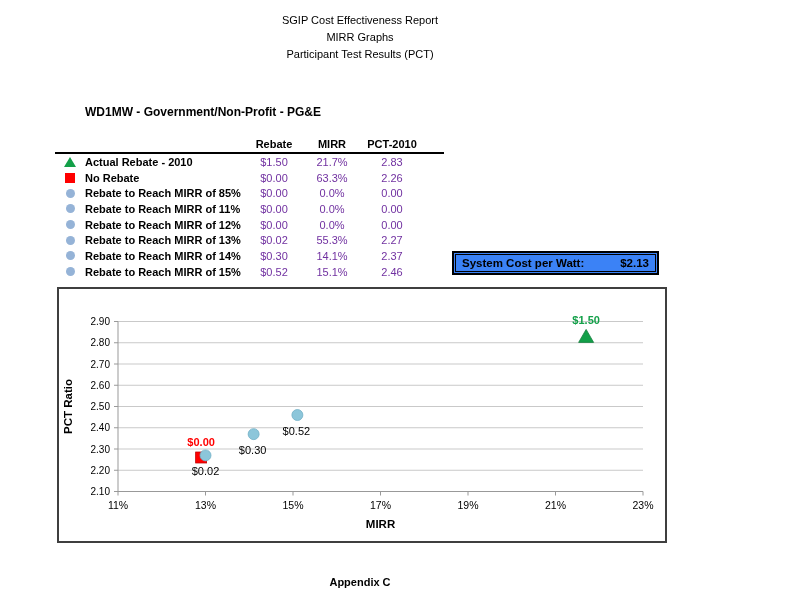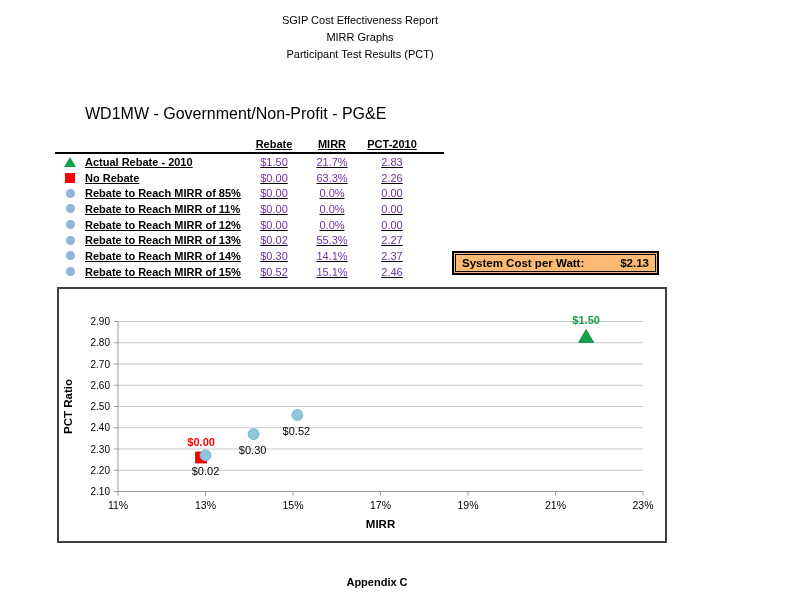--- a/index.html
+++ b/index.html
@@ -4,49 +4,49 @@
 <style>
   html,body{margin:0;padding:0;background:#ffffff;}
   .page{position:relative;width:720px;height:612px;background:#ffffff;
         font-family:"Liberation Sans", sans-serif;color:#000;overflow:hidden;}
 
   
   .titles{position:absolute;top:12px;left:0;width:100%;text-align:center;
           font-size:11px;line-height:17px;}
 
   
-  .subtitle{position:absolute;left:85px;top:105px;font-size:16px;font-weight:normal;}
+  .subtitle{position:absolute;left:85px;top:105px;font-size:12px;font-weight:bold;}
 
   
   .ltable{position:absolute;left:55px;top:130px;width:389px;font-size:11px;}
   .trow{display:grid;grid-template-columns:30px 160px 58px 58px 62px;
-        align-items:center;height:15.7px;text-decoration:underline;}
+        align-items:center;height:15.7px;}
   .thead{height:20px;border-bottom:2px solid #000;font-weight:bold;align-items:end;padding-bottom:2px;}
   .c-num{text-align:center;}
   .c-label{font-weight:bold;}
   .val{color:#7030A0;}
   .mkcell{display:flex;justify-content:center;align-items:center;}
   .mk-triangle{width:0;height:0;border-left:6px solid transparent;
                border-right:6px solid transparent;border-bottom:10px solid #13A049;}
   .mk-square{width:10px;height:10px;background:#FF0000;}
   .mk-circle{width:9px;height:9px;border-radius:50%;background:#95B3D7;}
 
   
   .syscost{position:absolute;left:452px;top:251px;width:207px;
-           border:2px solid #000;padding:1px;background:#fdba74;box-sizing:border-box;}
+           border:2px solid #000;padding:1px;background:#3b82f6;box-sizing:border-box;}
   .syscost-inner{border:1px solid #000;display:flex;justify-content:space-between;
                  align-items:center;padding:2px 6px;font-size:11.5px;font-weight:bold;}
 
   
   .chartbox{position:absolute;left:57px;top:287px;width:606px;height:252px;
             border:2px solid #3F3F3F;background:#fff;}
   .chartbox svg{display:block;}
 
   
-  .footer{position:absolute;top:576px;left:17px;width:100%;text-align:center;
+  .footer{position:absolute;top:576px;left:0;width:100%;text-align:center;
           font-size:11px;font-weight:bold;}
 </style>
 </head>
 <body>
 
 <div class="page">
 
   <div class="titles">
     <div>SGIP Cost Effectiveness Report</div>
     <div>MIRR Graphs</div>

